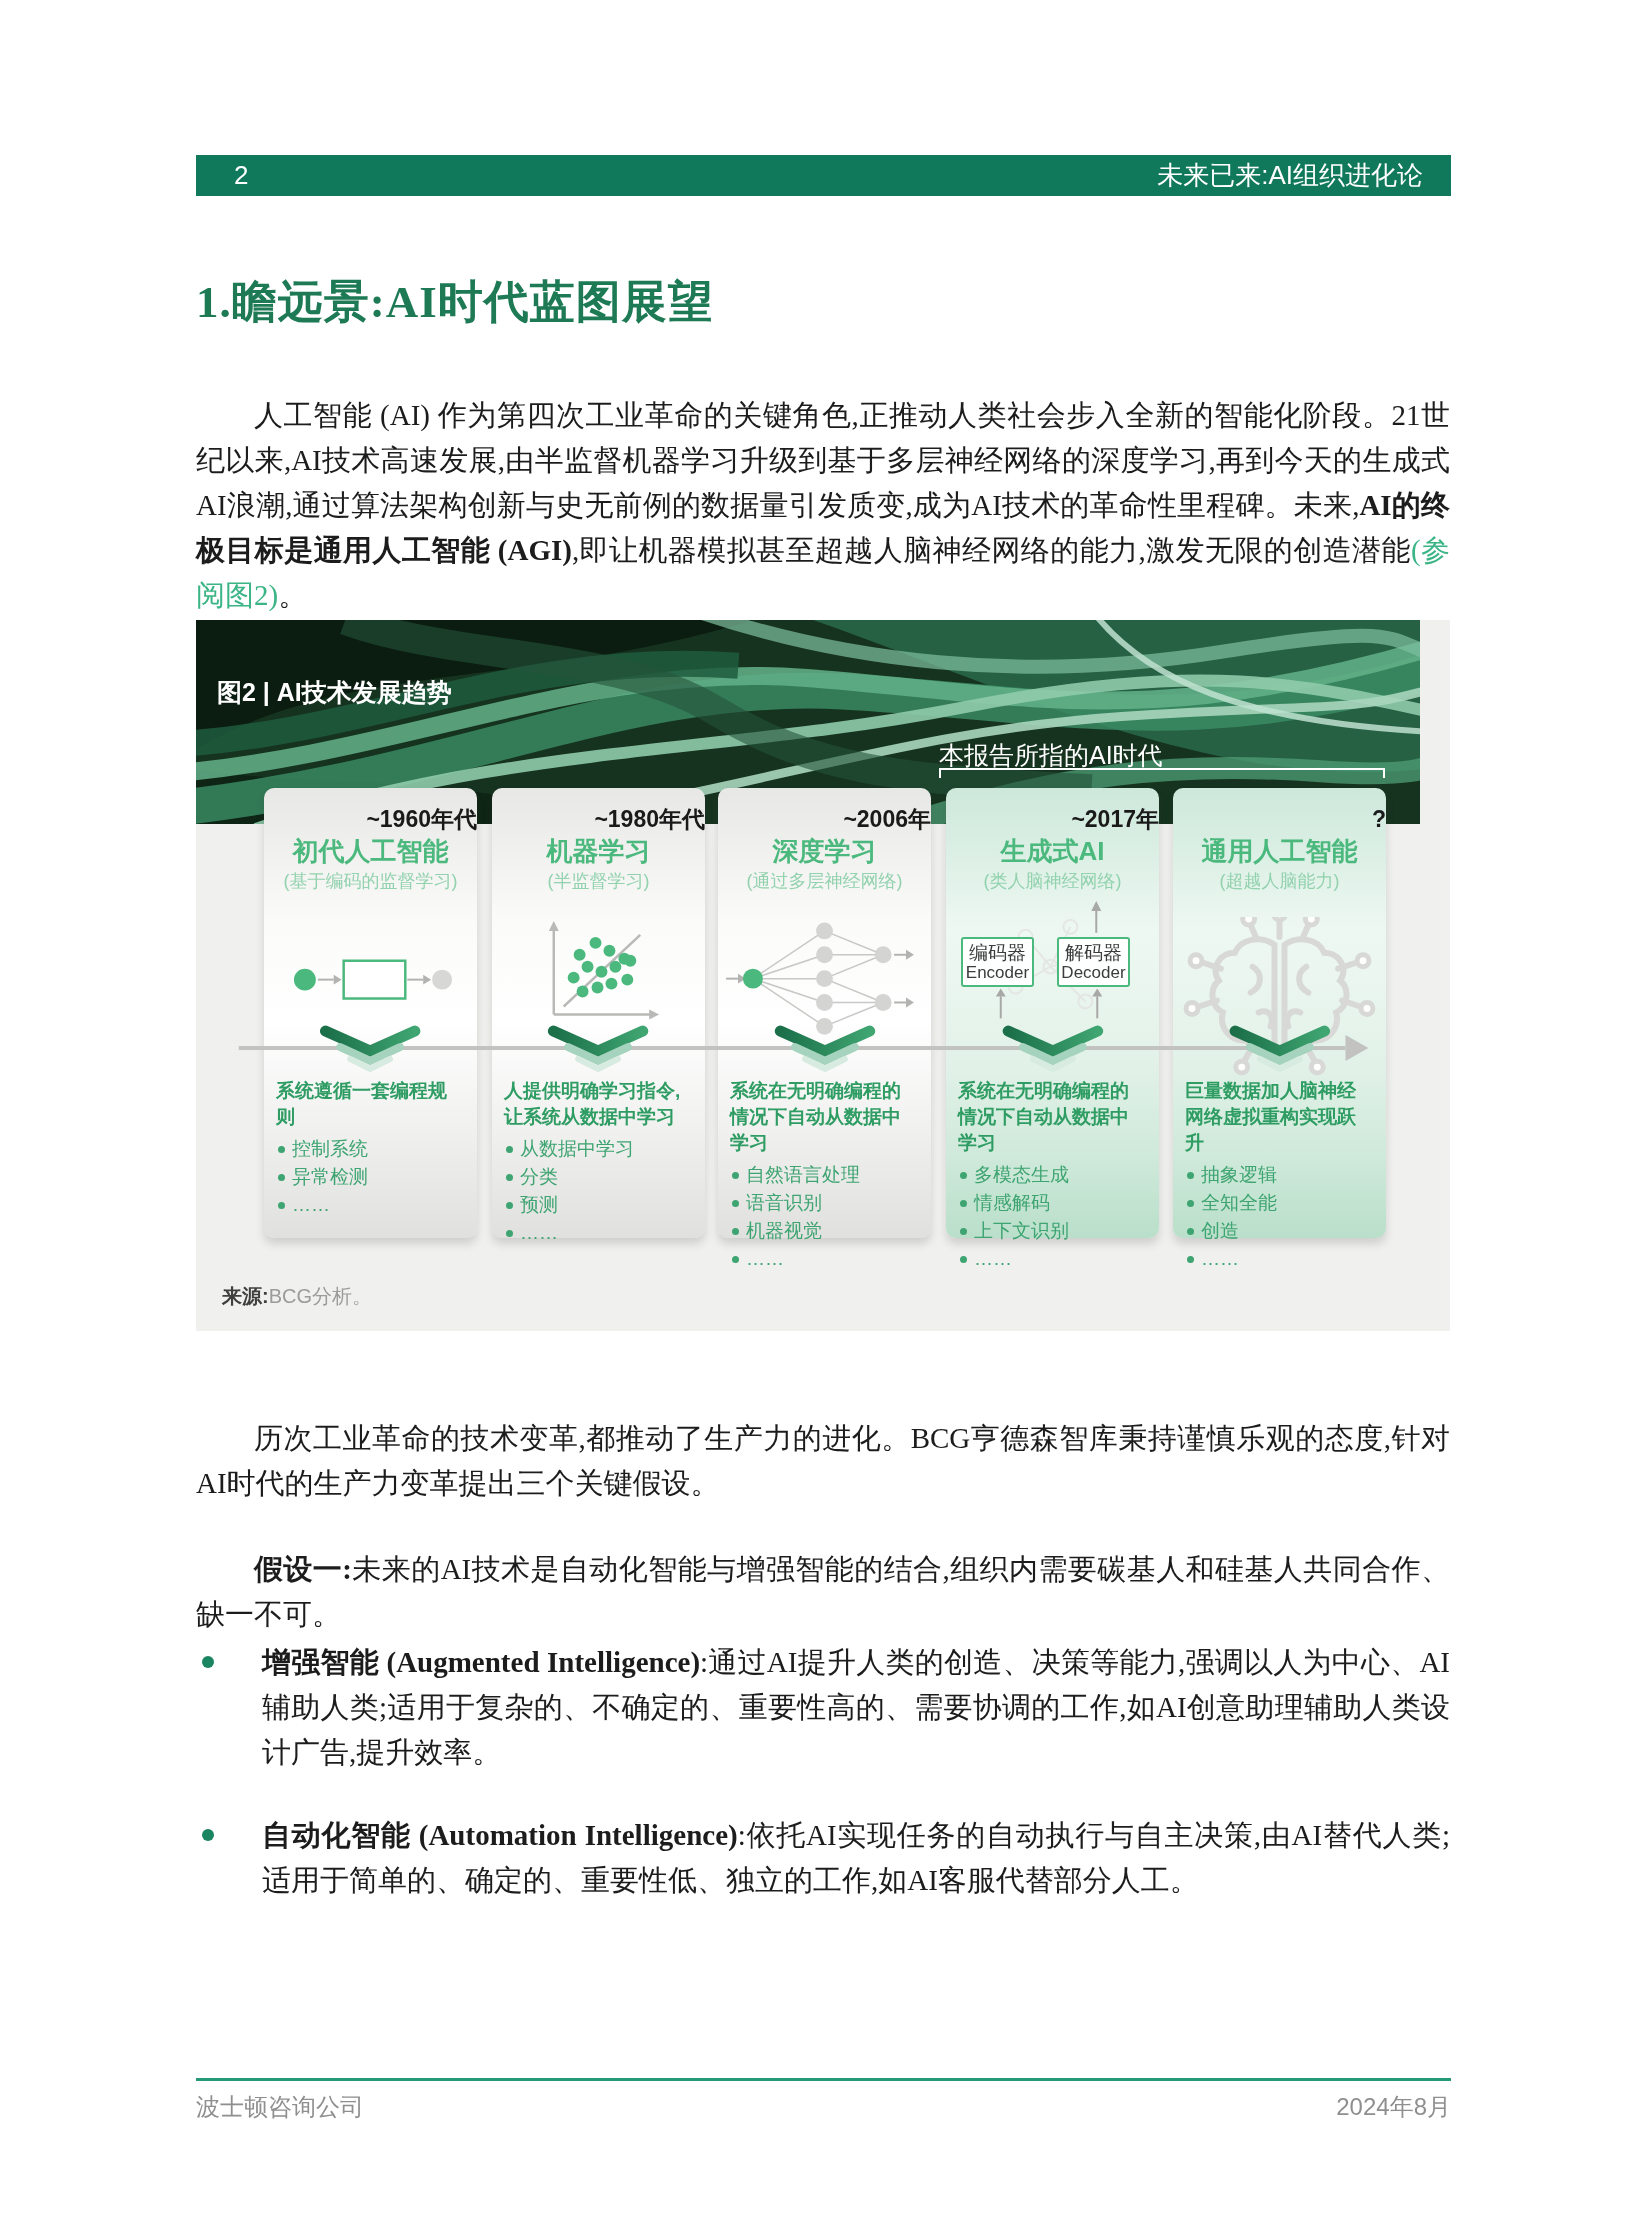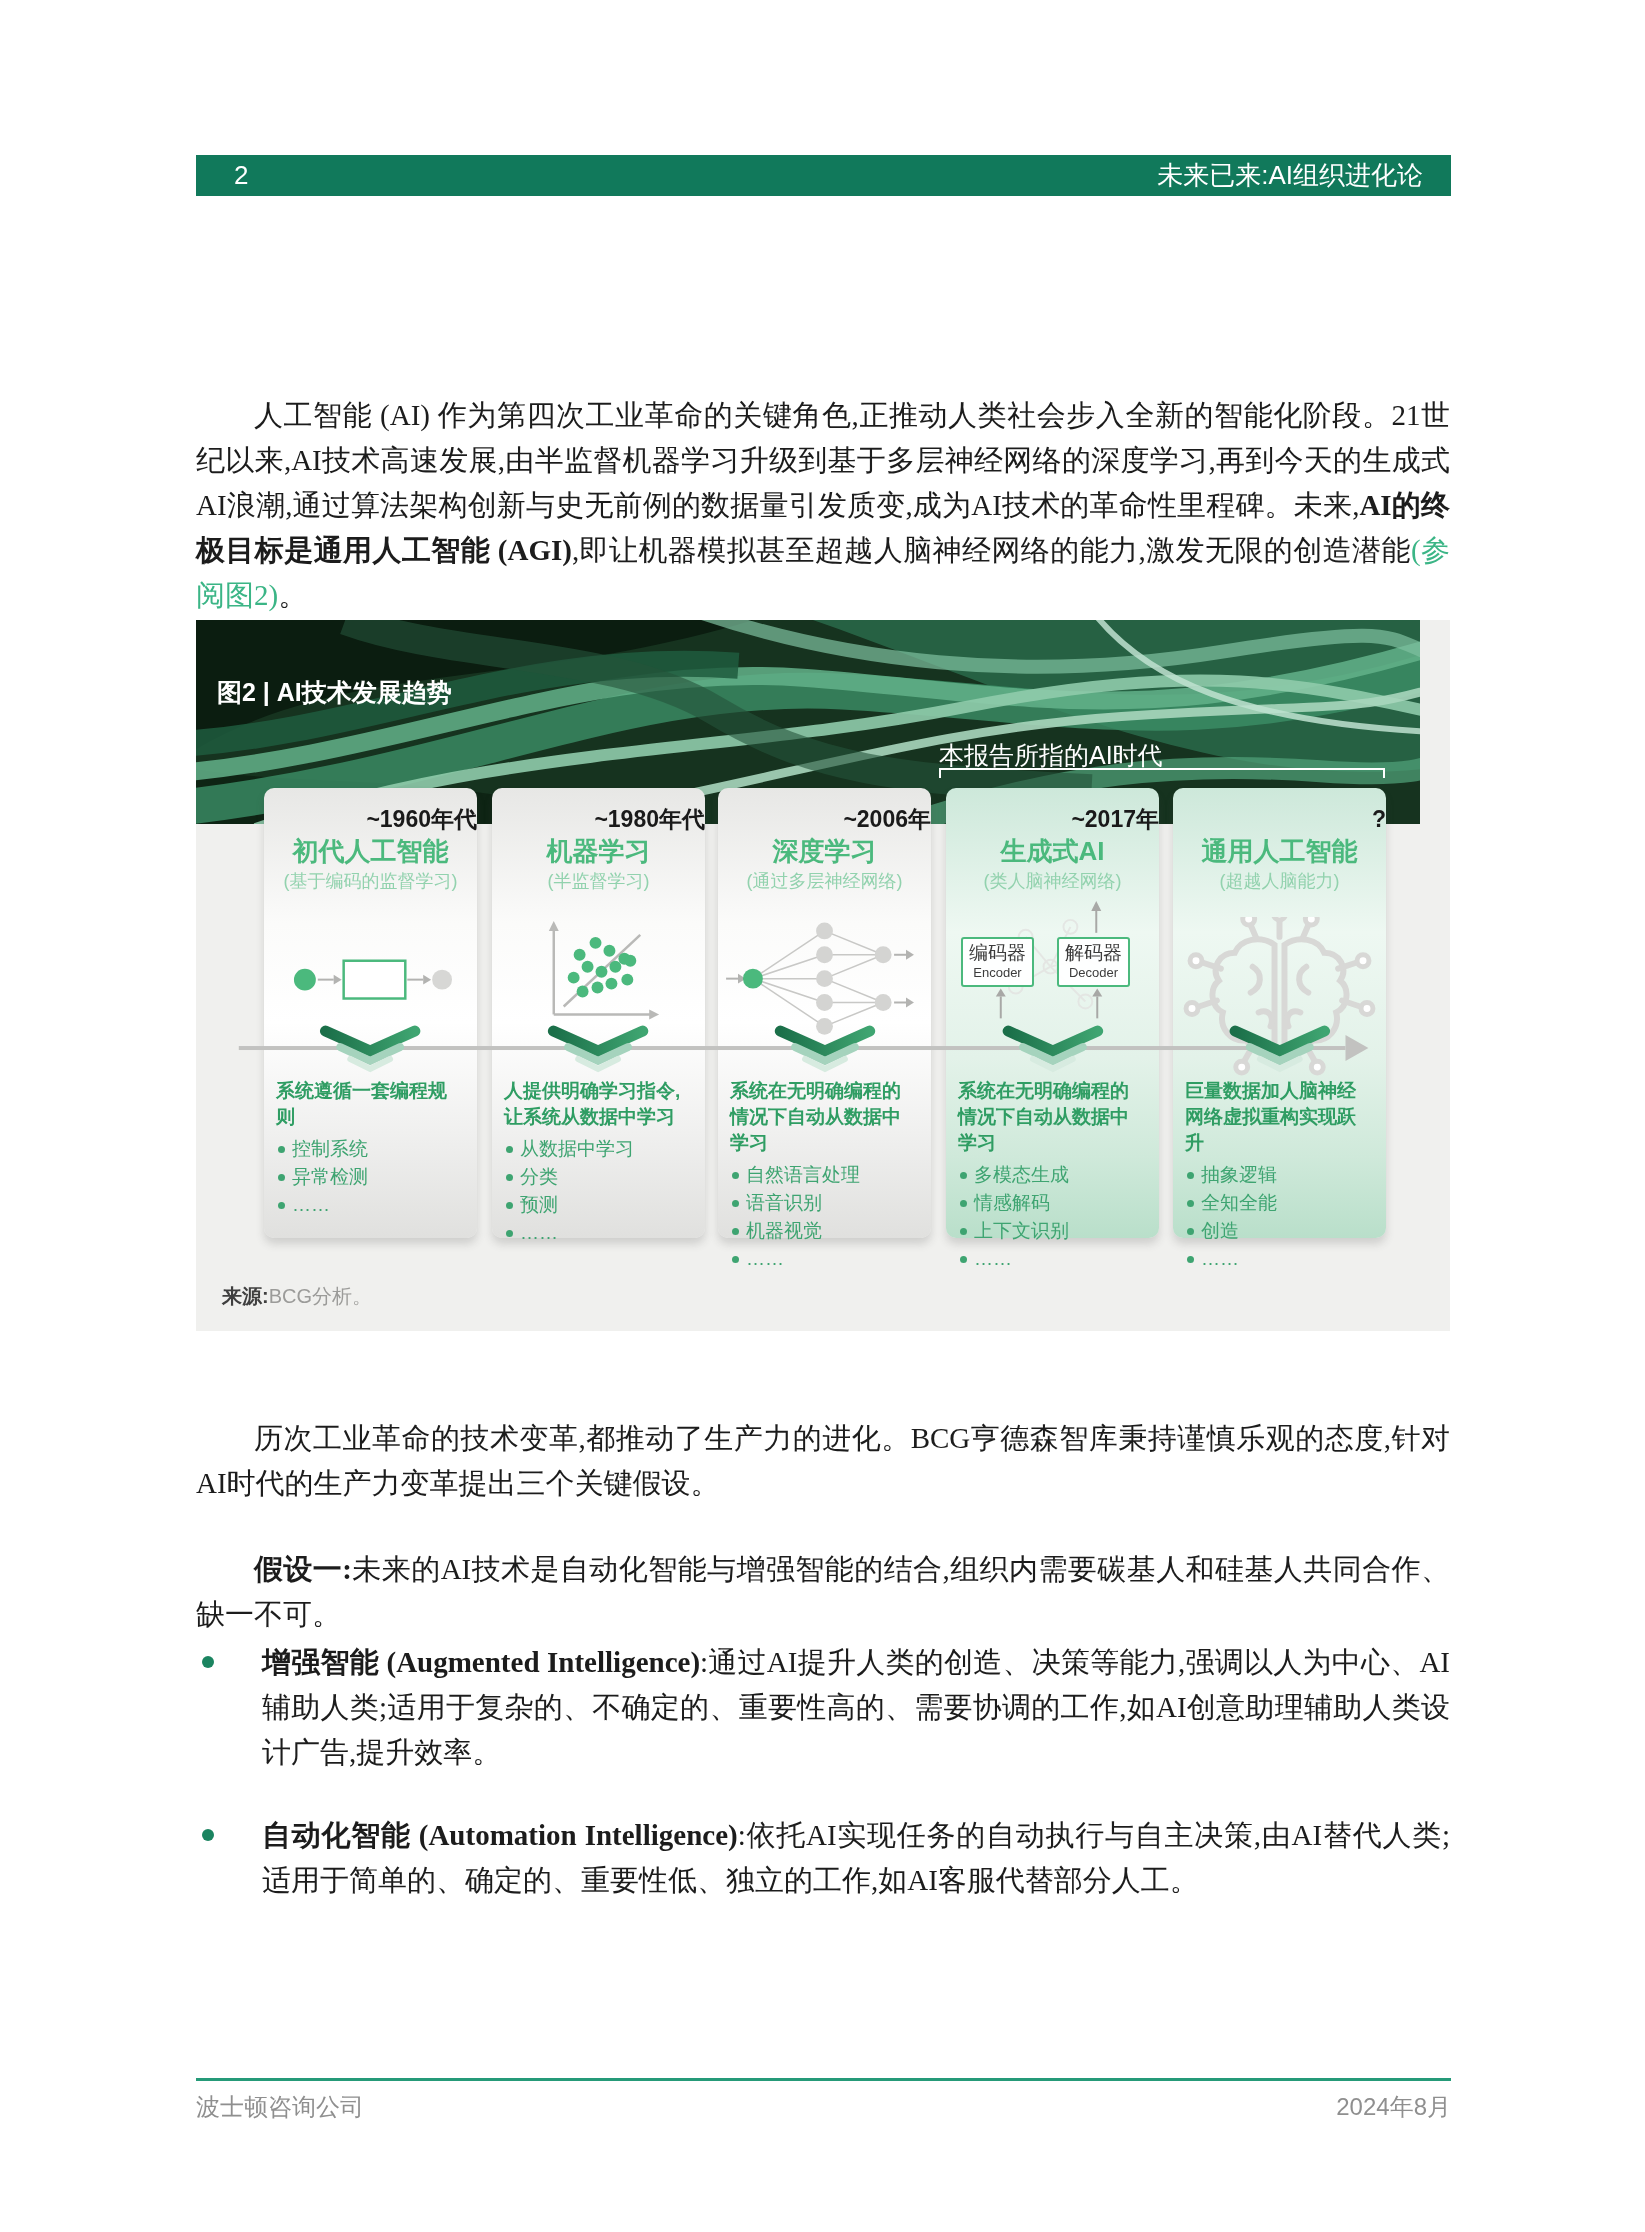--- a/index.html
+++ b/index.html
@@ -56,21 +56,21 @@
   .desc{position:absolute;left:12px;top:290px;width:189px;text-align:left;}
   .desc .d-title{font-size:19px;line-height:26px;font-weight:bold;color:#2f9d63;margin-bottom:5px;}
   .desc .d-item{position:relative;font-size:19px;line-height:28px;color:#3ea471;padding-left:16px;}
   .desc .d-item .dt{position:absolute;left:2px;top:11px;width:7px;height:7px;border-radius:50%;background:#3ea471;}
 
   
   .edbox{position:absolute;width:73px;height:50px;background:rgba(255,255,255,.95);
     border:2px solid #4bb97d;border-radius:3px;box-sizing:border-box;z-index:2;
     display:flex;flex-direction:column;align-items:center;justify-content:center;}
   .edbox .zh{font-size:19px;line-height:21px;color:#3c3c3c;}
-  .edbox .en{font-size:13px;line-height:19px;color:#3c3c3c;}
+  .edbox .en{font-size:17px;line-height:19px;color:#3c3c3c;}
 
   
   .timeline-svg{position:absolute;left:0;top:403px;width:1254px;height:60px;z-index:4;pointer-events:none;}
 
   .fig-source{position:absolute;left:26px;top:663px;font-size:20px;color:#9b9b99;}
   .fig-source b{color:#3f3f3f;font-weight:bold;}
 
   
   .footer-rule{position:absolute;left:196px;top:2078px;width:1255px;height:3px;background:#259a78;}
   .footer{position:absolute;left:196px;top:2091px;width:1255px;display:flex;
@@ -80,20 +80,21 @@
 </head>
 <body>
 
 <div class="page">
 
   <div class="header-bar">
     <span>2</span>
     <span>未来已来:AI组织进化论</span>
   </div>
 
+  <div class="sec-title">1.瞻远景:AI时代蓝图展望</div>
 
   <p class="para indent" id="para1"><span>人工智能 (AI) 作为第四次工业革命的关键角色,正推动人类社会步入全新的智能化阶段。21世纪以来,AI技术高速发展,由半监督机器学习升级到基于多层神经网络的深度学习,再到今天的生成式AI浪潮,通过算法架构创新与史无前例的数据量引发质变,成为AI技术的革命性里程碑。未来,</span><b>AI的终极目标是通用人工智能 (AGI)</b><span>,即让机器模拟甚至超越人脑神经网络的能力,激发无限的创造潜能</span><span class="green-link">(参阅图2)</span><span>。</span></p>
 
   <div class="figure">
 
     <div class="fig-hero">
       <svg width="1224" height="204" viewBox="0 0 1230 205" preserveAspectRatio="none">
         <rect x="0" y="0" width="1230" height="205" fill="#16331f"></rect>
         <path d="M0,0 H560 C330,70 150,40 0,130 Z" fill="#0b1d10"></path>
         <path d="M0,205 H430 C250,150 120,170 0,150 Z" fill="#0e2414"></path>

